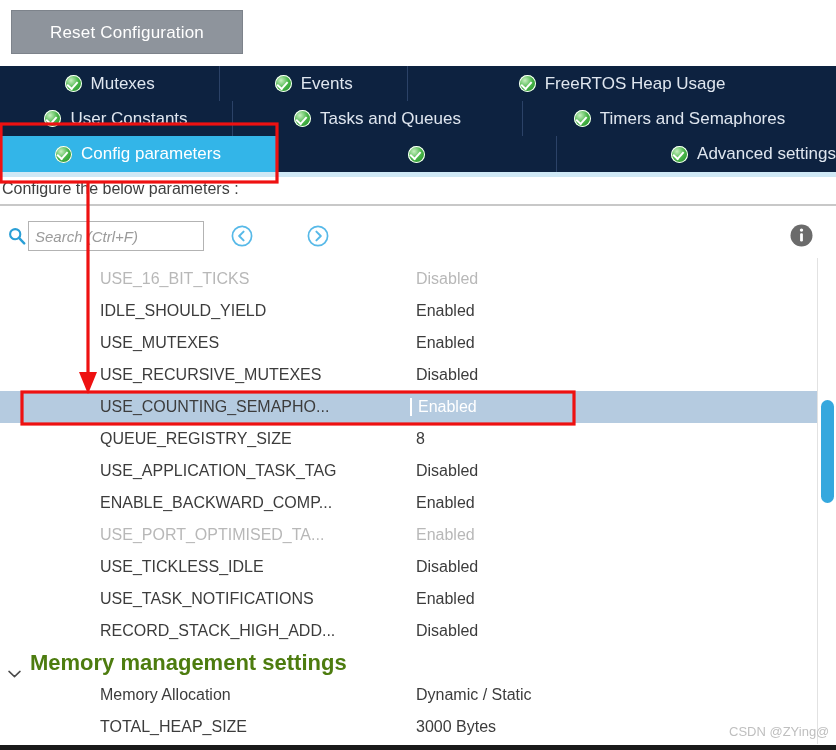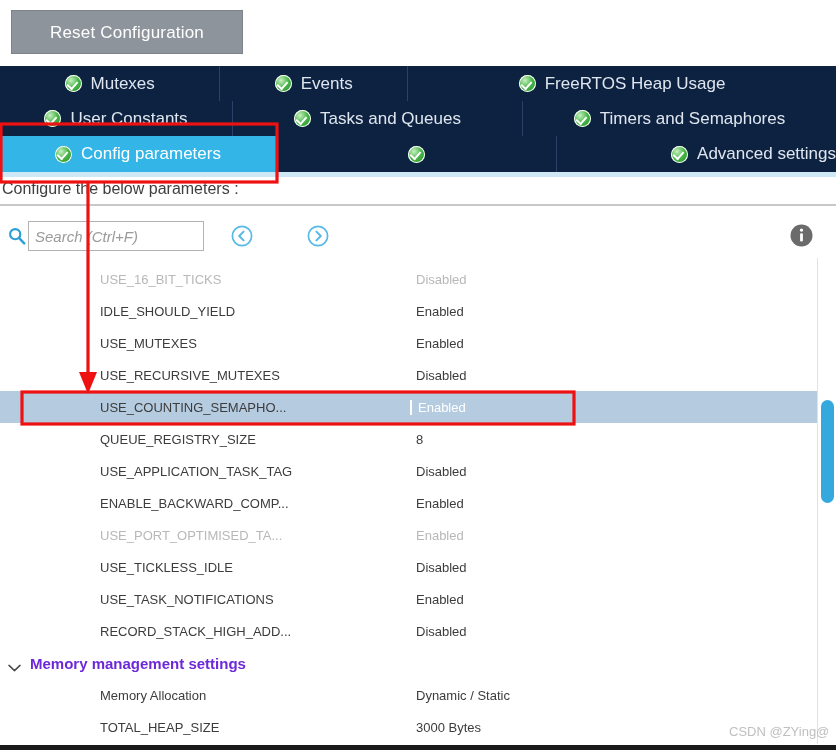--- a/index.html
+++ b/index.html
@@ -186,21 +186,21 @@
     left: 0; top: 86px;
     width: 818px;
     height: 487px;
     overflow: hidden;
   }
   .prow {
     position: relative;
     height: 32px;
     display: flex;
     align-items: center;
-    font-size: 13px;
+    font-size: 16px;
     color: #3c3c3c;
     white-space: nowrap;
   }
   .prow.selected { background: #b5cbe0; }
   .prow.dim { color: #b8b8b8; }
   .pname {
     position: absolute;
     left: 100px;
     width: 312px;
     overflow: hidden;
@@ -217,23 +217,23 @@
     border-left: 2px solid #ffffff;
     margin-left: -6px;
   }
 
   
   .group-row {
     position: relative;
     height: 32px;
     display: flex;
     align-items: center;
-    font-size: 15px;
+    font-size: 22px;
     font-weight: bold;
-    color: #6d28d9;
+    color: #4d7c0f;
   }
   .group-chevron {
     position: absolute;
     left: 8px; top: 11px;
     width: 13px; height: 8px;
   }
   .group-label { position: absolute; left: 30px; }
   .sub-row .pname { left: 100px; font-weight: normal; }
 
   

